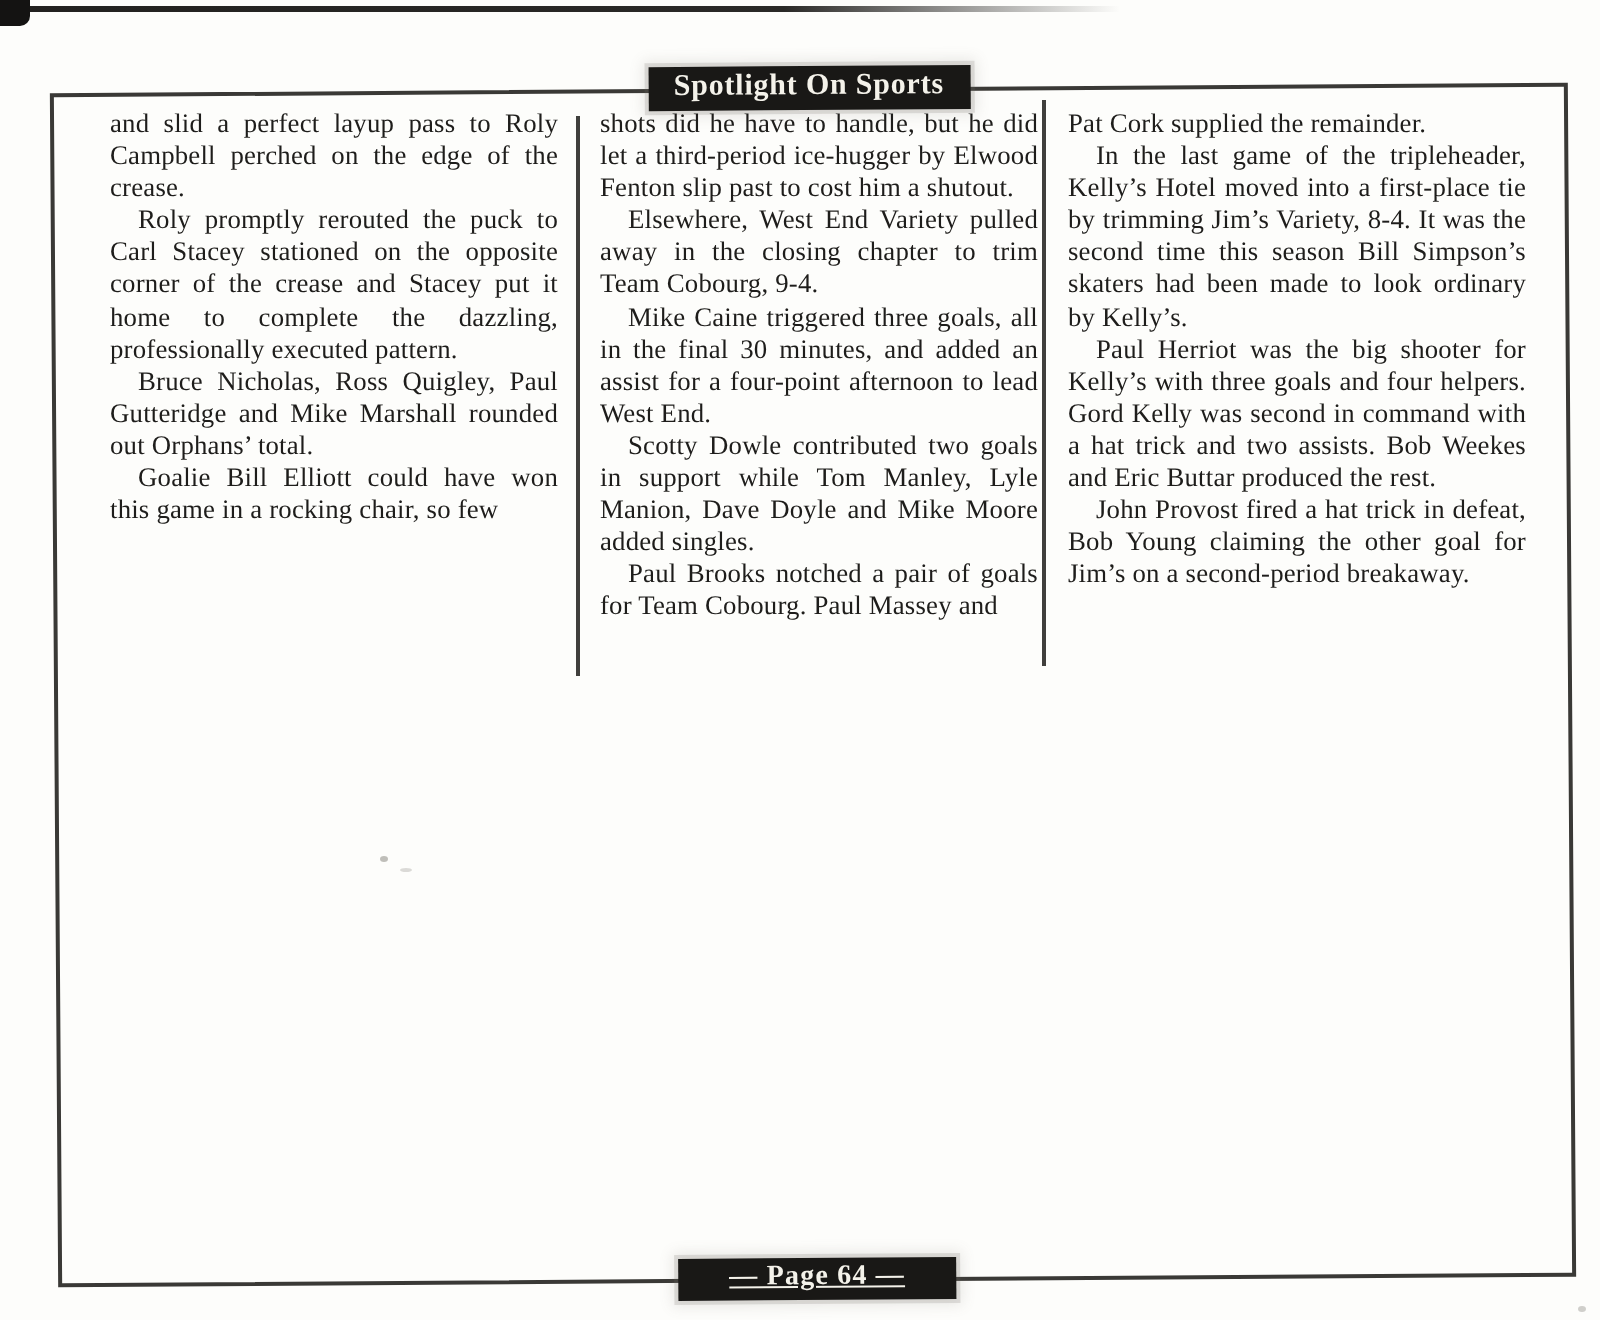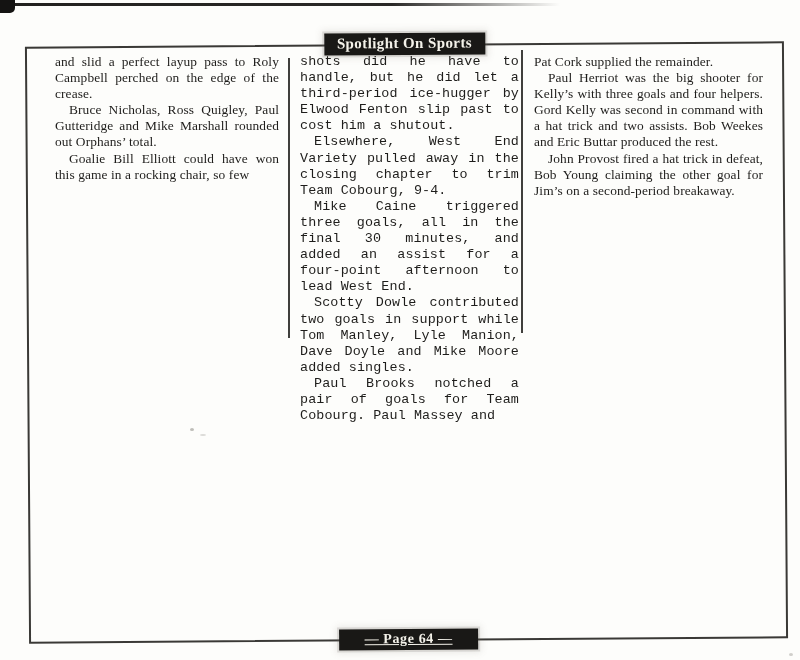--- a/index.html
+++ b/index.html
@@ -88,21 +88,21 @@
   
   .column {
     position: absolute;
     top: 54px;
     text-align: justify;
     font-size: 13.4px;
     line-height: 16.1px;
     letter-spacing: 0.1px;
   }
   .col-1 { left: 55px;  width: 224px; }
-  .col-2 { left: 300px; width: 219px; font-family: Liberation Mono, monospace; }
+  .col-2 { left: 300px; width: 219px; }
   .col-3 { left: 534px; width: 229px; }
   .column p {
     margin: 0;
     padding: 0;
   }
   .column p.indent {
     text-indent: 14px;
   }
   .divider {
     position: absolute;
@@ -126,31 +126,33 @@
   <div class="frame">
     <div class="banner banner-top">Spotlight On Sports</div>
     <div class="banner banner-bottom">— Page 64 —</div>
   </div>
 
   <div class="divider divider-1"></div>
   <div class="divider divider-2"></div>
 
   <div class="column col-1">
     <p>and slid a perfect layup pass to Roly Campbell perched on the edge of the crease.</p>
+    <p class="indent">Roly promptly rerouted the puck to Carl Stacey stationed on the opposite corner of the crease and Stacey put it home to complete the dazzling, professionally executed pattern.</p>
     <p class="indent">Bruce Nicholas, Ross Quigley, Paul Gutteridge and Mike Marshall rounded out Orphans’ total.</p>
     <p class="indent">Goalie Bill Elliott could have won this game in a rocking chair, so few</p>
   </div>
 
   <div class="column col-2">
     <p>shots did he have to handle, but he did let a third-period ice-hugger by Elwood Fenton slip past to cost him a shutout.</p>
     <p class="indent">Elsewhere, West End Variety pulled away in the closing chapter to trim Team Cobourg, 9-4.</p>
     <p class="indent">Mike Caine triggered three goals, all in the final 30 minutes, and added an assist for a four-point afternoon to lead West End.</p>
     <p class="indent">Scotty Dowle contributed two goals in support while Tom Manley, Lyle Manion, Dave Doyle and Mike Moore added singles.</p>
     <p class="indent">Paul Brooks notched a pair of goals for Team Cobourg. Paul Massey and</p>
   </div>
 
   <div class="column col-3">
     <p>Pat Cork supplied the remainder.</p>
+    <p class="indent">In the last game of the tripleheader, Kelly’s Hotel moved into a first-place tie by trimming Jim’s Variety, 8-4. It was the second time this season Bill Simpson’s skaters had been made to look ordinary by Kelly’s.</p>
     <p class="indent">Paul Herriot was the big shooter for Kelly’s with three goals and four helpers. Gord Kelly was second in command with a hat trick and two assists. Bob Weekes and Eric Buttar produced the rest.</p>
     <p class="indent">John Provost fired a hat trick in defeat, Bob Young claiming the other goal for Jim’s on a second-period breakaway.</p>
   </div>
 
 </div>
 
 </body></html>

